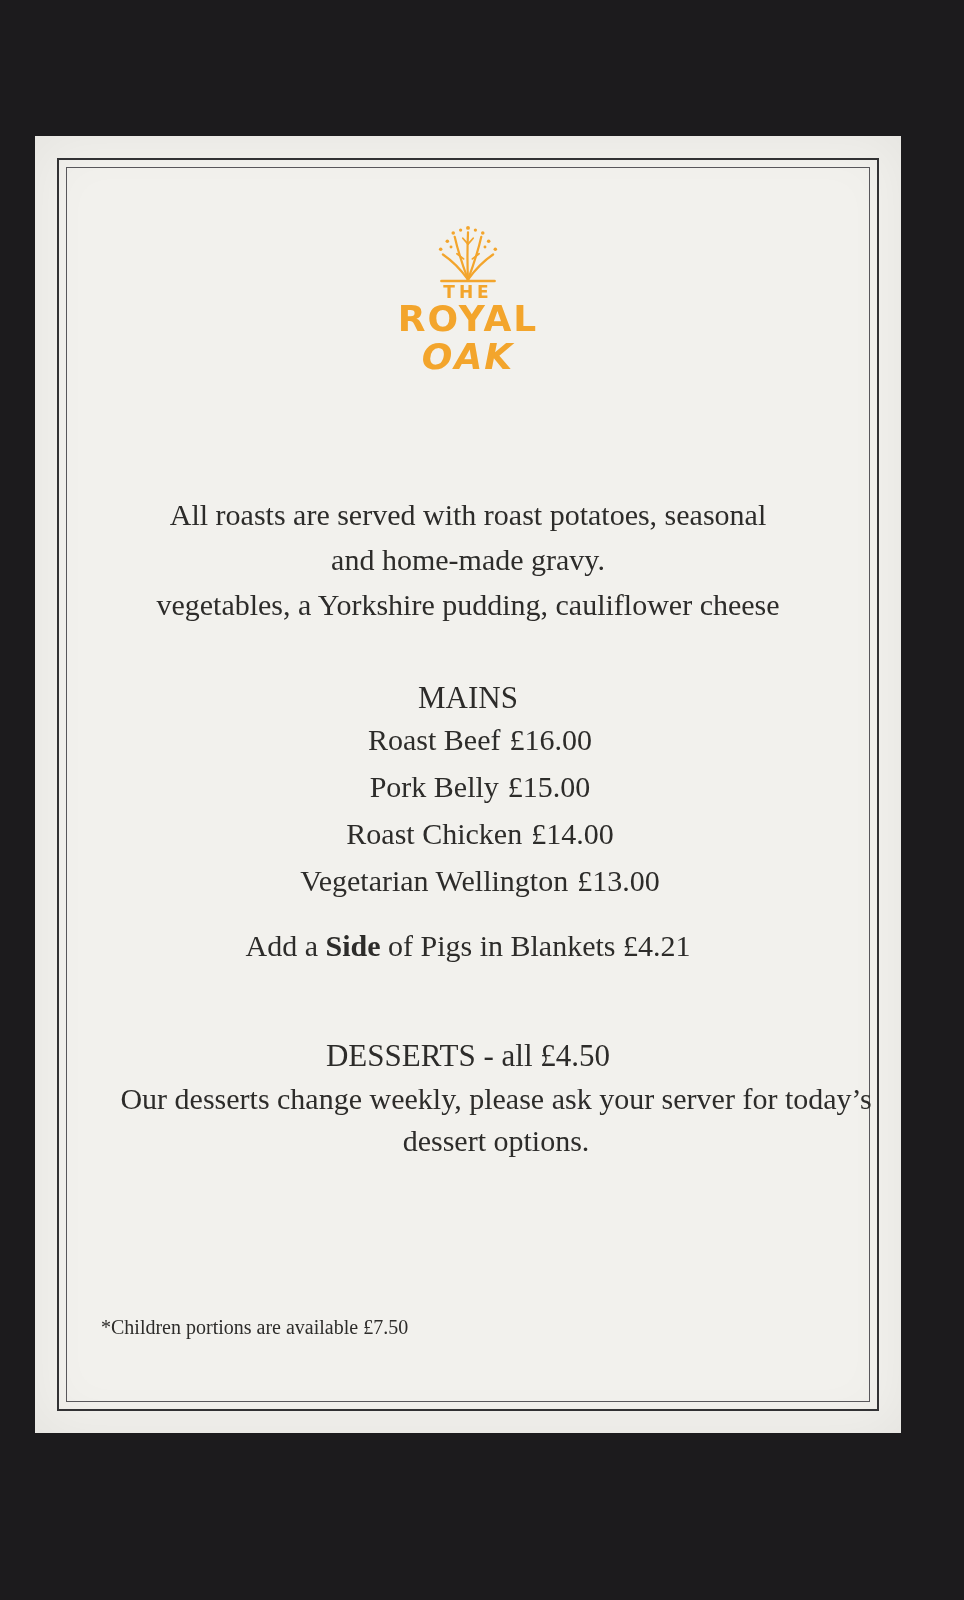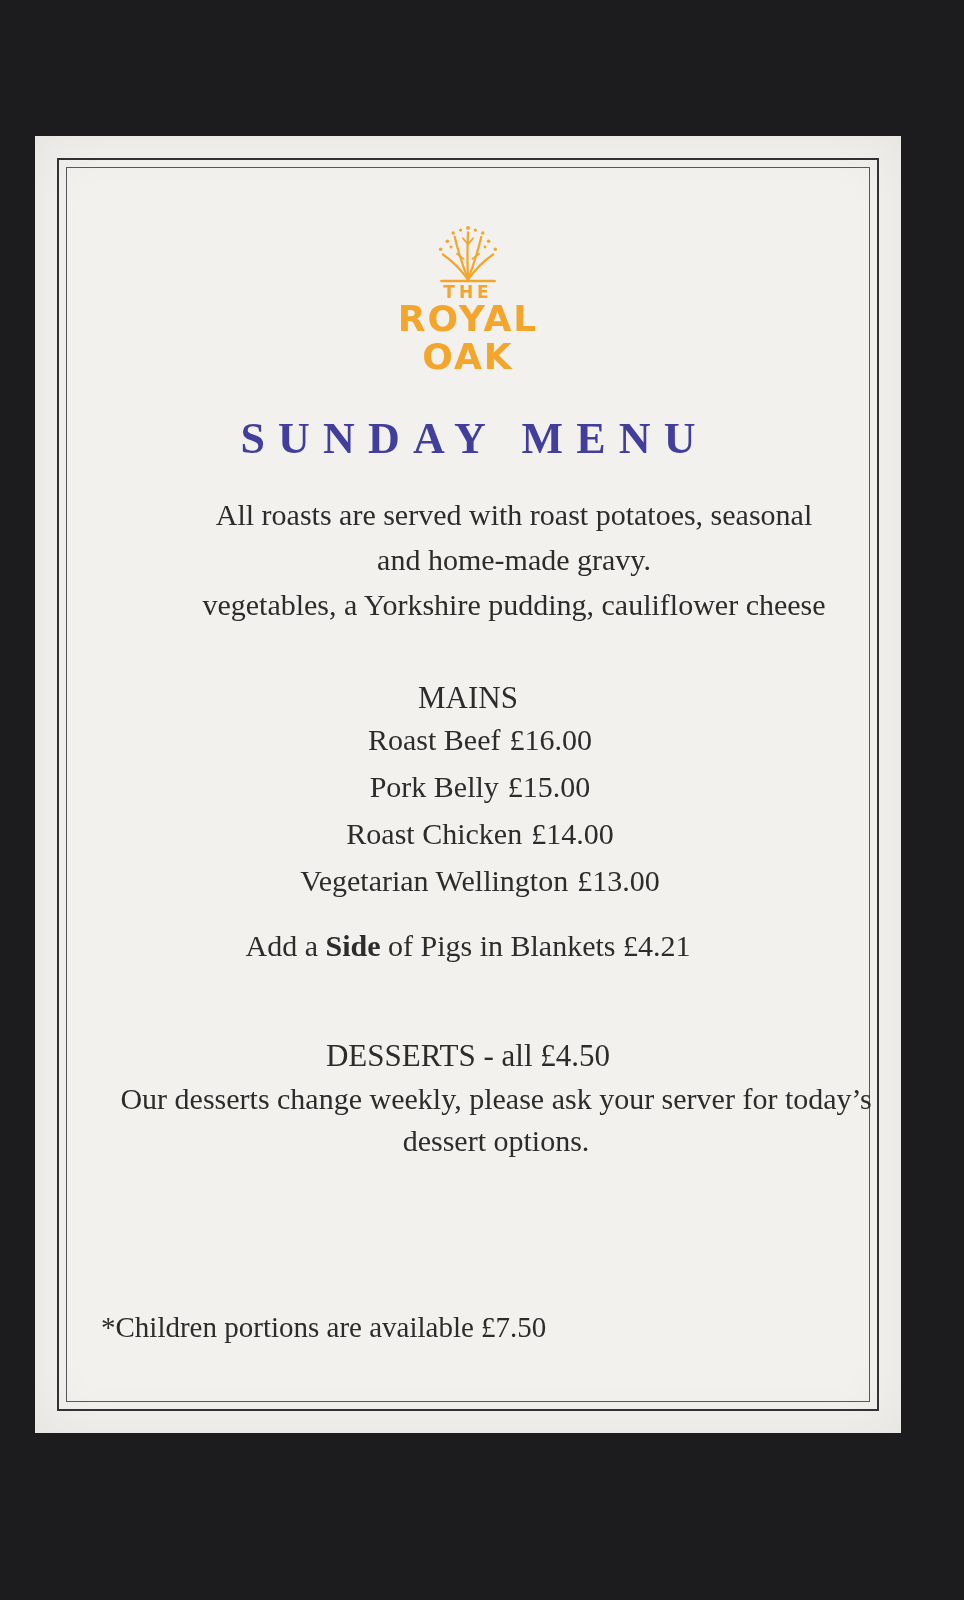--- a/index.html
+++ b/index.html
@@ -53,47 +53,47 @@
     font-family:"DejaVu Sans", sans-serif;
     font-weight:bold; font-size:17px; letter-spacing:4px;
     color:var(--accent-orange);
   }
   .logo-big{
     font-family:"DejaVu Sans", sans-serif;
     font-weight:bold; font-size:36px; letter-spacing:2px;
     color:var(--accent-orange); line-height:38px;
   }
   .logo-royal{ top:164px; }
-  .logo-oak{ top:202px; }
+  .logo-oak{ top:202px;font-style:italic; }
   
   .menu-title{
     top:278px;
     font-size:44px; font-weight:bold;
     letter-spacing:0.30em; text-indent:0.30em;
     color:var(--accent-blue);
     line-height:50px;
   }
   
   .body-line{ font-size:30px; line-height:45px; }
-  .intro{ top:356px;padding-left:46px; }
+  .intro{ top:356px; }
   .section-heading{
     font-size:31px; font-weight:normal; line-height:40px;
   }
   .mains-heading{ top:542px; }
   .mains-items{ top:580px; }
   .mains-items .menu-item{ font-size:30px; line-height:47px;padding-left:24px; }
   .menu-item .item-price{ margin-left:0.30em; }
   .side-line{ top:790px; font-size:30px; line-height:40px; }
   .side-line .bold{ font-weight:bold; }
   .desserts-heading{ top:900px; }
   .desserts-desc{ top:942px;padding-left:28px; }
   .desserts-desc .body-line{ line-height:42px; }
   .footnote{
     top:1172px; left:66px; width:auto;
-    text-align:left; font-size:29px; line-height:38px;
+    text-align:left; font-size:20px; line-height:38px;
   }
 </style>
 </head>
 <body>
 
 <div class="menu-card">
 
   <div class="frame-outer"></div>
   <div class="frame-inner"></div>
 
@@ -121,21 +121,20 @@
       <circle cx="13" cy="37" r="2.4"></circle>
       <circle cx="87" cy="37" r="2.4"></circle>
       <circle cx="27" cy="34" r="2"></circle>
       <circle cx="73" cy="34" r="2"></circle>
     </g>
   </svg>
   <div class="abs logo-the">THE</div>
   <div class="abs logo-big logo-royal">ROYAL</div>
   <div class="abs logo-big logo-oak">OAK</div>
 
-  <div class="abs menu-title">SUNDAY MENU</div>
 
   <div class="abs intro">
     <div class="body-line">All roasts are served with roast potatoes, seasonal</div>
     <div class="body-line">and home-made gravy.</div>
     <div class="body-line">vegetables, a Yorkshire pudding, cauliflower cheese</div>
   </div>
 
   <div class="abs section-heading mains-heading">MAINS</div>
   <div class="abs mains-items">
     <div class="menu-item"><span>Roast Beef</span><span class="item-price">£16.00</span></div>

